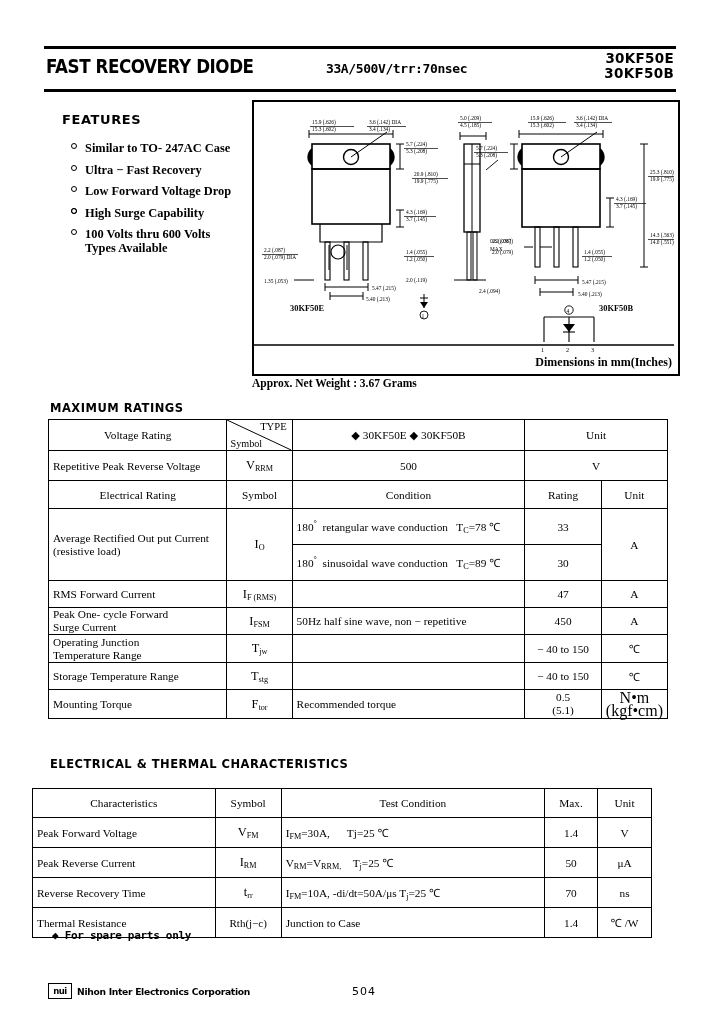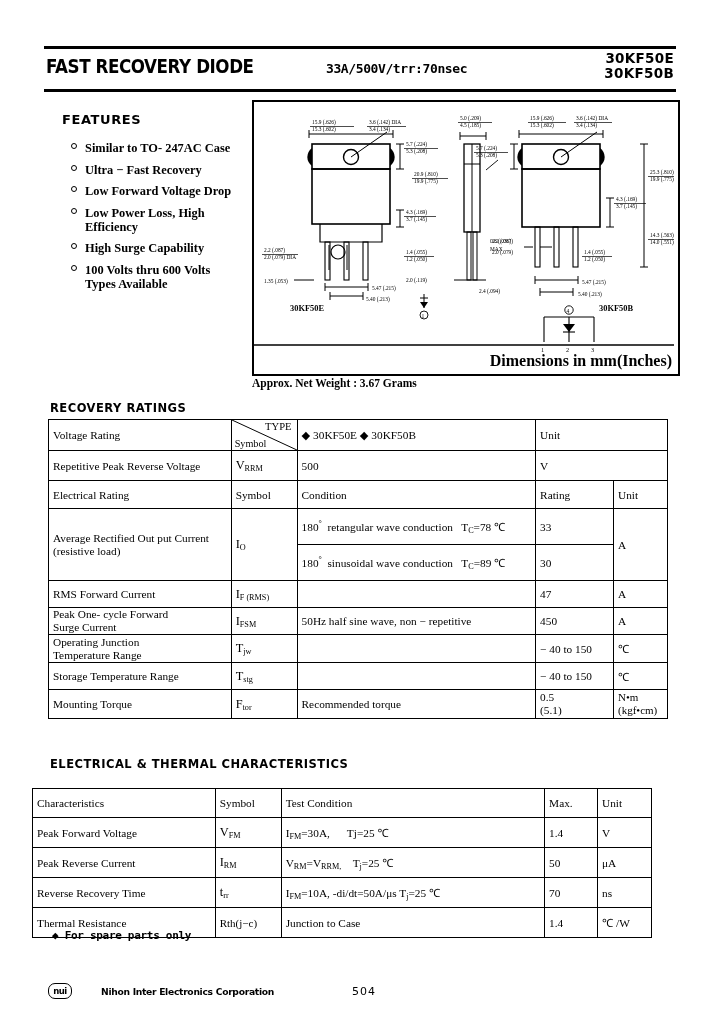--- a/index.html
+++ b/index.html
@@ -23,54 +23,54 @@
   .feat h2{margin:0 0 9px 6px;font-family:"DejaVu Sans",sans-serif;font-weight:bold;
     font-size:13px;letter-spacing:0.6px;}
   .feat ul{list-style:none;margin:14px;padding:0;}
   .feat li{position:relative;padding-left:15px;margin-bottom:7.5px;font-size:12.4px;
     font-weight:bold;line-height:14px;font-family:"Liberation Serif",serif;}
   .feat li .bul{position:absolute;left:1px;top:2px;width:4px;height:4px;border:1px solid #000;border-radius:50%;}
 
   
   .draw{position:absolute;left:252px;top:100px;width:424px;height:272px;border:2px solid #000;background:#fff;}
   .draw svg{display:block;}
-  .dimnote{position:absolute;right:6px;bottom:4px;font-size:16px;font-weight:bold;font-family:"Liberation Serif",serif;}
+  .dimnote{position:absolute;right:6px;bottom:4px;font-size:12px;font-weight:bold;font-family:"Liberation Serif",serif;}
   .wnote{position:absolute;left:252px;top:377px;font-size:11.5px;font-weight:bold;font-family:"Liberation Serif",serif;}
 
   
   .sect{position:absolute;font-family:"DejaVu Sans",sans-serif;font-weight:bold;font-size:11.5px;letter-spacing:0.5px;}
   #sect-max{left:50px;top:401px;}
   #sect-elec{left:50px;top:757px;}
 
   
   table{border-collapse:collapse;position:absolute;font-family:"Liberation Serif",serif;background:#fff;}
   table td{border:1px solid #000;font-size:11.3px;padding:0 4px;vertical-align:middle;}
   #tbl-max{left:48px;top:419px;width:620px;}
   #tbl-elec{left:32px;top:775px;width:620px;margin-top:13px;}
-  .c{}
+  .c{text-align:center;}
   .l{text-align:left;}
   sub{font-size:8.2px;vertical-align:-2px;}
   sup{font-size:8.2px;vertical-align:5px;}
   .sym{font-size:12.4px;}
   .twoline{line-height:13px;}
 
   
   .diag{position:relative;padding:0 !important;height:30px;}
   .diag .dl{position:absolute;left:0;top:0;width:100%;height:100%;}
   .diag .t1{position:absolute;right:5px;top:1px;font-size:10.6px;}
   .diag .t2{position:absolute;left:3px;bottom:1px;font-size:10.2px;}
 
   
   .spare{position:absolute;left:52px;top:929px;font-family:"DejaVu Sans Mono",monospace;
     font-size:11px;font-weight:bold;letter-spacing:-0.3px;}
   .foot{position:absolute;left:48px;top:983px;display:flex;align-items:center;gap:5px;}
-  .foot .logo{width:22px;height:14px;border:1.6px solid #000;border-radius:7px;
+  .foot .logo{width:22px;height:14px;border:1.6px solid #000;border-radius:0;
     font-family:"DejaVu Sans",sans-serif;font-weight:bold;font-size:8.5px;
     display:flex;align-items:center;justify-content:center;letter-spacing:-0.5px;}
-  .foot .corp{font-family:"DejaVu Sans",sans-serif;font-weight:bold;font-size:9.2px;letter-spacing:-0.3px;margin-left:24px;}
+  .foot .corp{font-family:"DejaVu Sans",sans-serif;font-weight:bold;font-size:9.2px;letter-spacing:-0.3px;}
   .pageno{position:absolute;left:352px;top:985px;font-family:"DejaVu Sans",sans-serif;font-size:11px;letter-spacing:1px;}
 </style>
 </head>
 <body>
 
 <div class="page">
 
   <div class="hdr">
     <div class="hdr-rule-top"></div>
     <div class="hdr-body">
@@ -83,21 +83,21 @@
     </div>
     <div class="hdr-rule-bot"></div>
   </div>
 
   <div class="feat">
     <h2>FEATURES</h2>
     <ul>
       <li><span class="bul"></span><span>Similar to TO- 247AC Case</span></li>
       <li><span class="bul"></span><span>Ultra − Fast Recovery</span></li>
       <li><span class="bul"></span><span>Low Forward Voltage Drop</span></li>
-      <li><span class="bul"></span><span>Low Power Loss,  High Efficiency</span></li>
+      <li><span class="bul"></span></li>
       <li><span class="bul"></span><span>High Surge Capability</span></li>
       <li><span class="bul"></span><span>100 Volts thru 600 Volts Types Available</span></li>
     </ul>
   </div>
 
   <div class="draw">
     <svg width="420" height="268" viewBox="0 0 420 268">
       <g stroke="#000" fill="none" stroke-width="1.2">
 
         <rect x="58" y="42" width="78" height="25" stroke-width="1.6"></rect>
@@ -240,21 +240,21 @@
 
       <text x="36" y="209" font-family="Liberation Serif, serif" font-weight="bold" font-size="8.4" fill="#000">30KF50E</text>
       <text x="345" y="209" font-family="Liberation Serif, serif" font-weight="bold" font-size="8.4" fill="#000">30KF50B</text>
 
       <line x1="0" y1="243" x2="420" y2="243" stroke="#000" stroke-width="1.6"></line>
     </svg>
     <div class="dimnote">Dimensions in mm(Inches)</div>
   </div>
   <div class="wnote">Approx. Net Weight : 3.67 Grams</div>
 
-  <div class="sect" id="sect-max">RECOVERY RATINGS</div>
+  <div class="sect" id="sect-max">MAXIMUM RATINGS</div>
 
   <table id="tbl-max">
     <colgroup>
       <col style="width:183px">
         <col style="width:66px">
         <col style="width:239px">
       <col style="width:78px">
         <col style="width:54px">
     </colgroup>
     <tbody>
@@ -342,21 +342,21 @@
         <td class="c">℃</td>
       </tr>
       <tr style="height:29px">
         <td class="l">Mounting Torque</td>
         <td class="c sym"><span>F</span><sub>tor</sub></td>
         <td class="l">Recommended torque</td>
         <td class="c twoline">
           <div>0.5</div>
           <div>(5.1)</div>
         </td>
-        <td class="c twoline" style="font-size:11px">
+        <td class="c twoline" style="font-size:16px">
           <div>N•m</div>
           <div>(kgf•cm)</div>
         </td>
       </tr>
     </tbody>
   </table>
 
   <div class="sect" id="sect-elec">ELECTRICAL &amp; THERMAL CHARACTERISTICS</div>
 
   <table id="tbl-elec">

